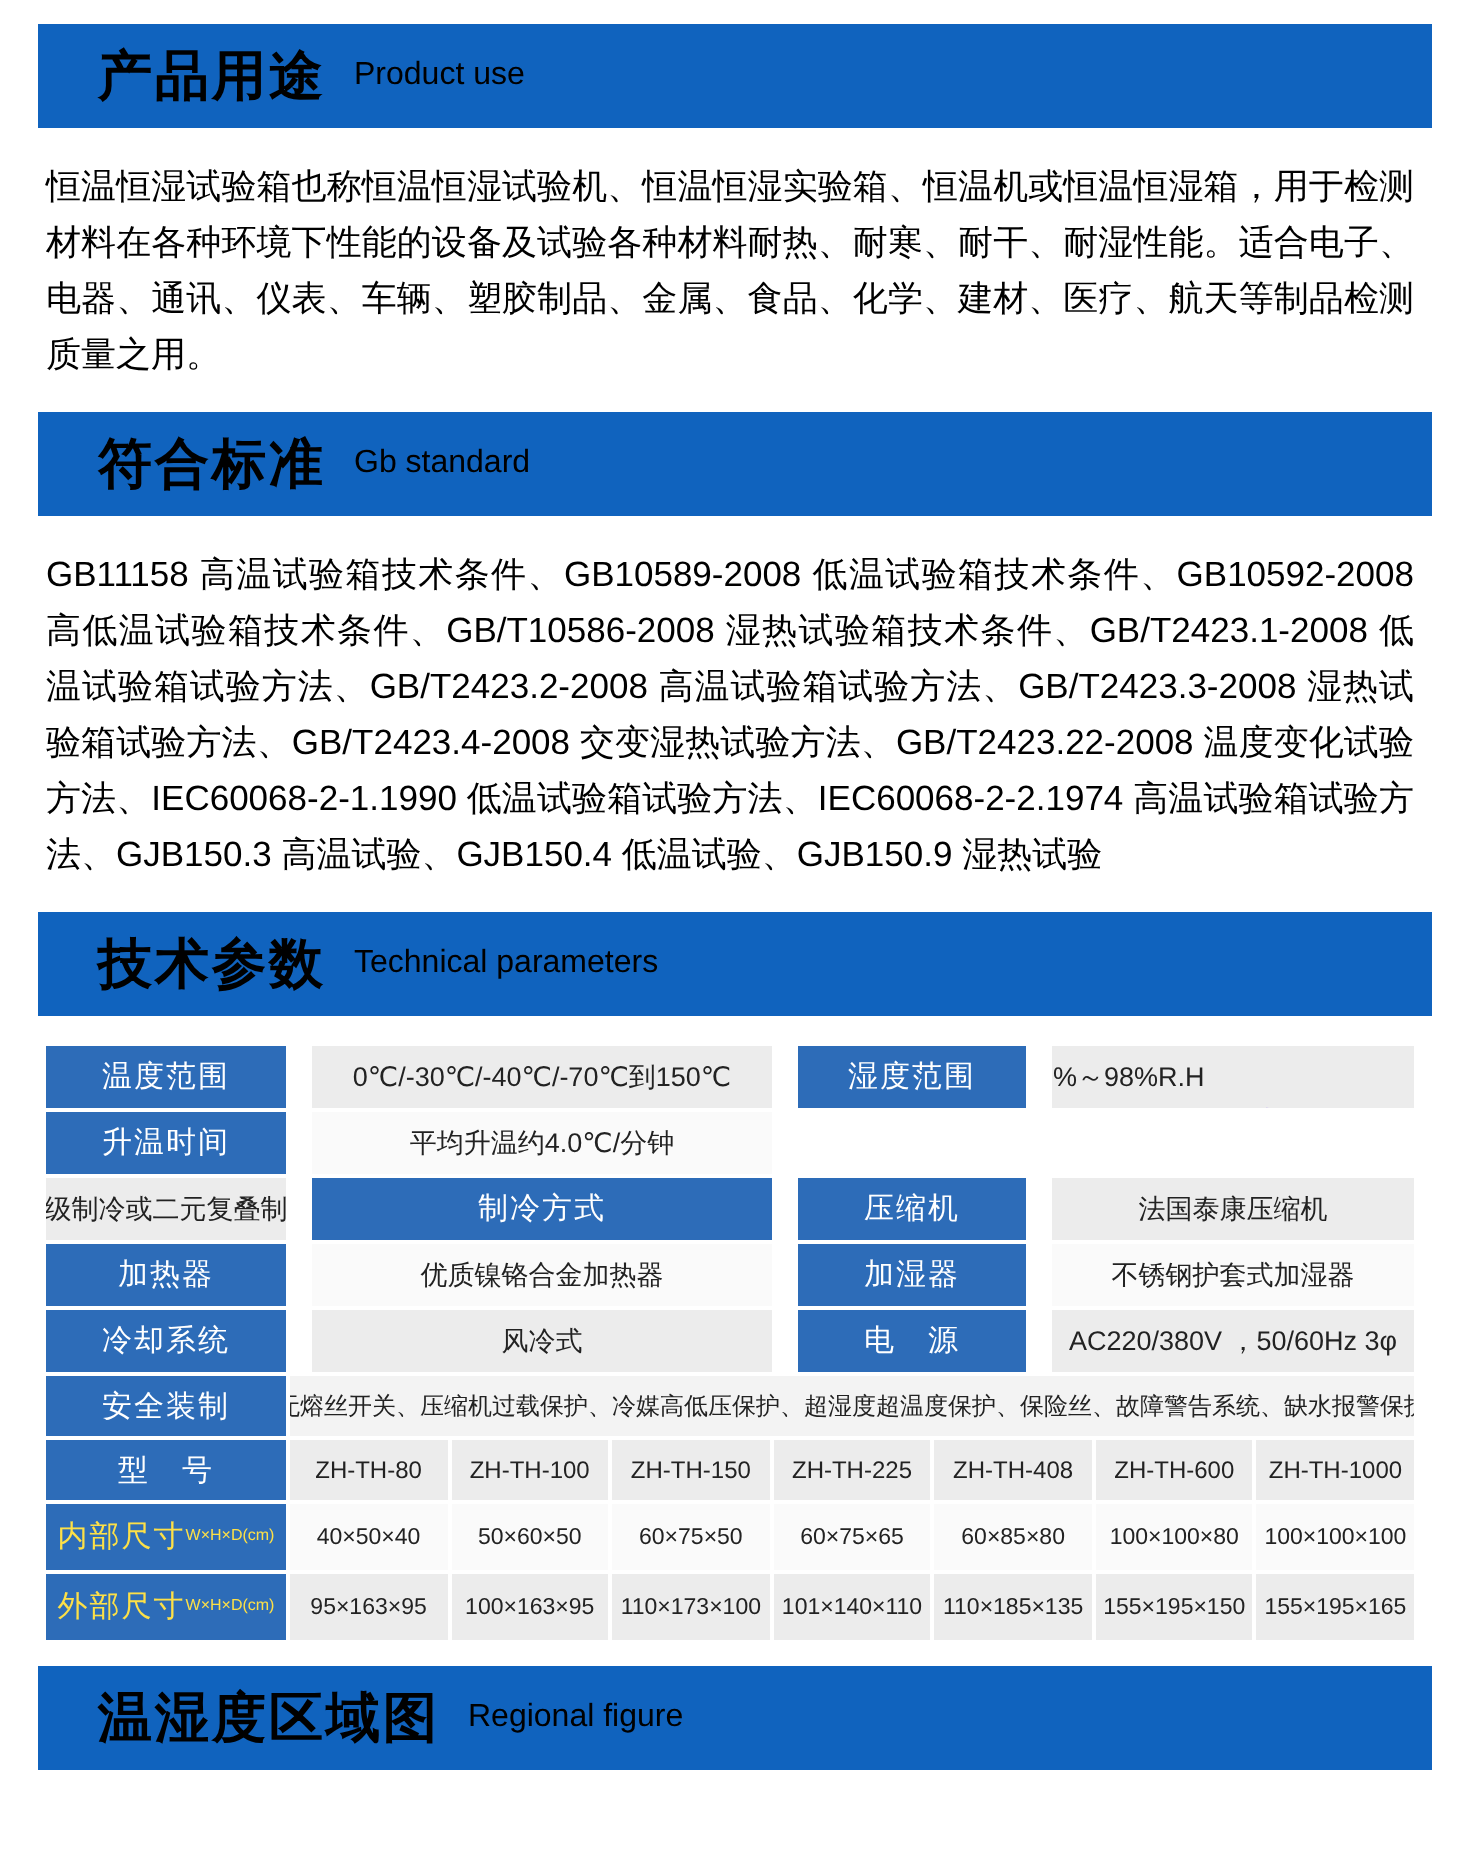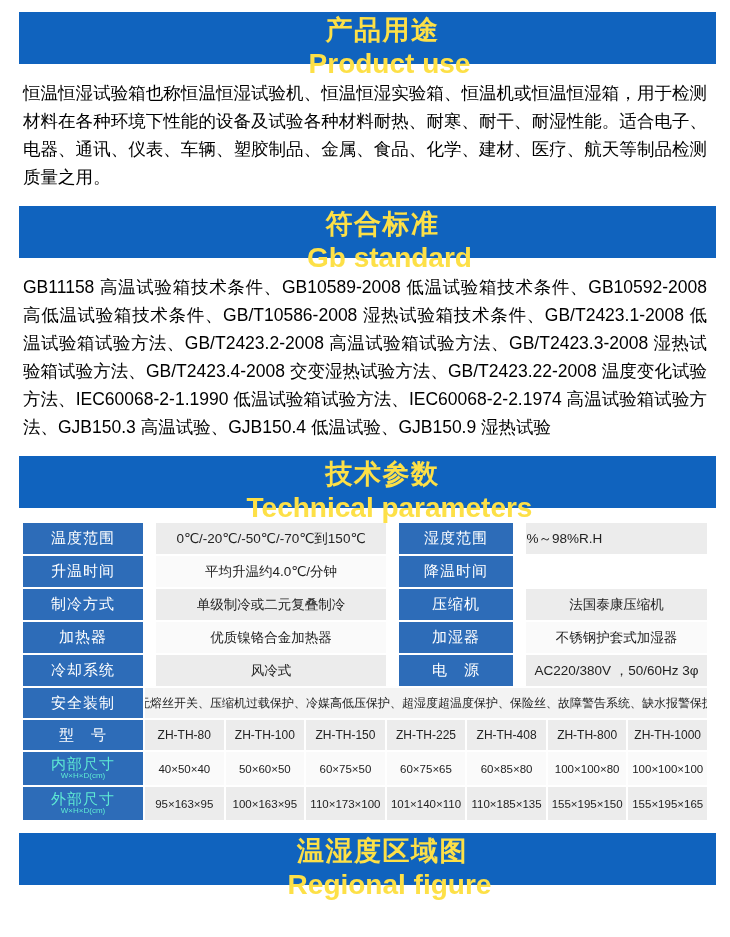--- a/index.html
+++ b/index.html
@@ -6,55 +6,54 @@
   body {
     width: 730px; height: 937px;
     font-family: "Liberation Sans", "DejaVu Sans", sans-serif;
     color: #3c3c3c;
     overflow: hidden;
   }
   .page { width: 697px; margin-left: 19px; padding-top: 12px; }
 
   
   .banner {
-    height: 52px; background: #1063be; color: #fde047;
+    height: 52px; background: #1063be; color: #000000;
     display: flex; align-items: center; padding-left: 30px;
     box-sizing: border-box;
-    flex-direction: column;
   }
   .banner-cn { font-size: 27px; font-weight: bold; letter-spacing: 1.5px; }
-  .banner-en { font-size: 28px; margin-left: 14px; font-weight: 700; }
+  .banner-en { font-size: 16px; margin-left: 14px; font-weight: 400; }
 
   
   .para {
     width: 684px; margin: 15px 0 15px 4px;
     font-size: 17.5px; line-height: 28px; color: #000000;
     text-align: justify;
   }
 
   
   .spec-table { width: 684px; margin: 15px 0 0 4px; background: #ffffff; }
   .prow { display: grid; grid-template-columns: 120px 230px 114px 1fr; gap: 13px; margin-bottom: 2px; height: 31px; }
   .srow { display: grid; grid-template-columns: 120px 1fr; gap: 2px; margin-bottom: 2px; height: 30px; }
   .mrow { display: grid; grid-template-columns: 120px repeat(7, 1fr); gap: 2px; margin-bottom: 2px; height: 30px; text-align: right; }
   .drow { display: grid; grid-template-columns: 120px repeat(7, 1fr); gap: 2px; margin-bottom: 2px; height: 33px; }
   .cell { display: flex; align-items: center; justify-content: center; overflow: hidden; }
   .lbl { background: #2d6cb8; color: #ffffff; font-size: 15px; letter-spacing: 1px; }
-  .lbl2 { background: #2d6cb8; color: #5eead4; flex-direction: column; line-height: 1.05; }
+  .lbl2 { background: #2d6cb8; color: #fde047; flex-direction: row; line-height: 1.05; }
   .lbl2 .main { font-size: 15px; letter-spacing: 1px; }
   .lbl2 .sub { font-size: 8px; letter-spacing: 0; }
   .val { font-size: 13.5px; color: #222222; white-space: nowrap; }
   .small { font-size: 12px; }
   .tiny { font-size: 11.5px; }
   .bgA { background: #ececec; }
   .bgB { background: #f3f3f3; }
   .bgC { background: #fafafa; }
   .red { color: #8b5cf6; margin-left: 9px; margin-top: 44px; }
 
-  .banner-bottom { margin-top: 13px; justify-content: space-between; }
+  .banner-bottom { margin-top: 13px; }
 </style>
 </head>
 <body>
 
 <div class="page">
 
   <div class="banner">
     <span class="banner-cn">产品用途</span>
     <span class="banner-en">Product use</span>
   </div>
@@ -68,38 +67,37 @@
 
   <div class="banner">
     <span class="banner-cn">技术参数</span>
     <span class="banner-en">Technical parameters</span>
   </div>
 
   <div class="spec-table">
 
     <div class="prow">
       <div class="cell lbl">温度范围</div>
-      <div class="cell val bgA">0℃/-20℃/-50℃/-70℃到150℃</div>
+      <div class="cell val bgA">0℃/-30℃/-40℃/-70℃到150℃</div>
       <div class="cell lbl">湿度范围</div>
       <div class="cell val bgA">
         <span>48%～98%R.H</span>
         <span class="red">特殊5%～98%R.H</span>
       </div>
     </div>
 
 
     <div class="prow">
       <div class="cell lbl">升温时间</div>
       <div class="cell val bgC">平均升温约4.0℃/分钟</div>
-      <div class="cell lbl">降温时间</div>
     </div>
 
     <div class="prow">
+      <div class="cell val bgA">单级制冷或二元复叠制冷</div>
       <div class="cell lbl">制冷方式</div>
-      <div class="cell val bgA">单级制冷或二元复叠制冷</div>
       <div class="cell lbl">压缩机</div>
       <div class="cell val bgA">法国泰康压缩机</div>
     </div>
 
     <div class="prow">
       <div class="cell lbl">加热器</div>
       <div class="cell val bgC">优质镍铬合金加热器</div>
       <div class="cell lbl">加湿器</div>
       <div class="cell val bgC">不锈钢护套式加湿器</div>
     </div>
@@ -116,21 +114,21 @@
       <div class="cell val small bgB">无熔丝开关、压缩机过载保护、冷媒高低压保护、超湿度超温度保护、保险丝、故障警告系统、缺水报警保护</div>
     </div>
 
     <div class="mrow">
       <div class="cell lbl">型　号</div>
       <div class="cell val small bgA">ZH-TH-80</div>
       <div class="cell val small bgA">ZH-TH-100</div>
       <div class="cell val small bgA">ZH-TH-150</div>
       <div class="cell val small bgA">ZH-TH-225</div>
       <div class="cell val small bgA">ZH-TH-408</div>
-      <div class="cell val small bgA">ZH-TH-800</div>
+      <div class="cell val small bgA">ZH-TH-600</div>
       <div class="cell val small bgA">ZH-TH-1000</div>
     </div>
 
     <div class="drow">
       <div class="cell lbl2">
         <span class="main">内部尺寸</span>
         <span class="sub">W×H×D(cm)</span>
       </div>
       <div class="cell val tiny bgC">40×50×40</div>
       <div class="cell val tiny bgC">50×60×50</div>

